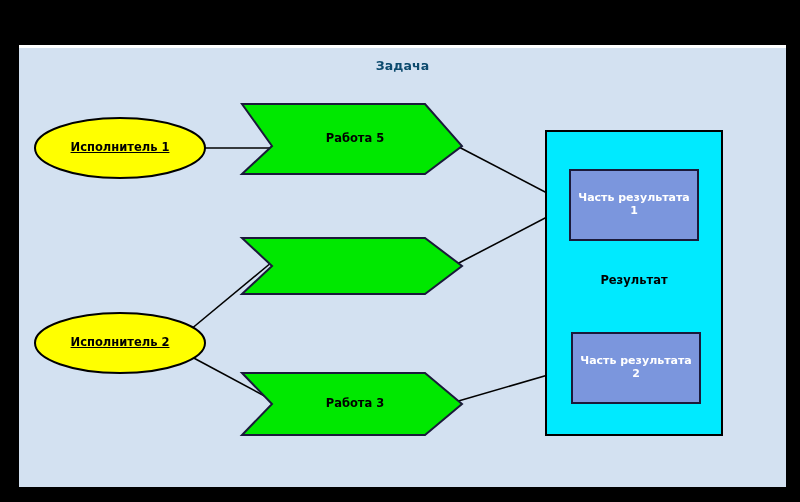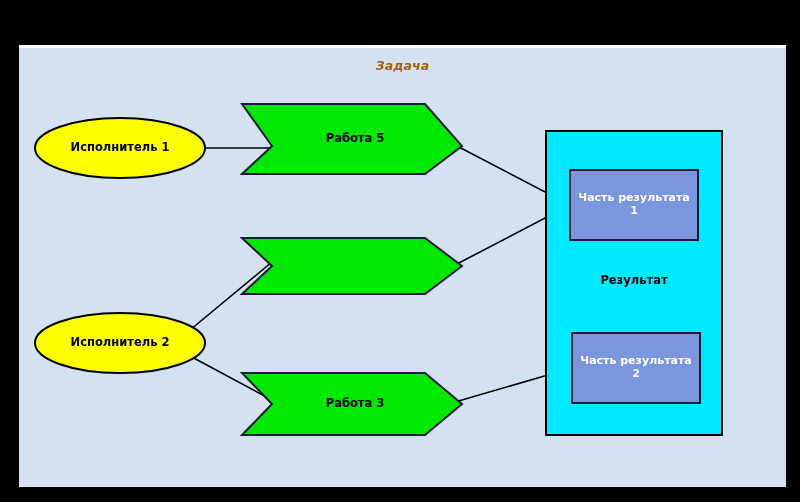--- a/index.html
+++ b/index.html
@@ -16,37 +16,36 @@
     position:absolute;left:19px;top:45px;width:767px;height:3px;background:#ffffff;
   }
   
   .panel{
     position:absolute;left:19px;top:48px;width:767px;height:439px;
     background:#d3e1f1;
     box-sizing:border-box;
   }
   .panel-title{
     position:absolute;left:0;top:10px;width:100%;
-    text-align:center;font-size:12.5px;font-weight:700;color:#a16207;
+    text-align:center;font-size:12.5px;font-weight:700;color:#0c4a6e;
     letter-spacing:.1px;
-    font-style:italic;
   }
 
   
   #vec{position:absolute;left:0;top:0;width:800px;height:502px;}
 
   
   .lbl{
     position:absolute;color:#000;font-size:11.5px;font-weight:700;
     text-align:center;line-height:1.18;white-space:nowrap;
     display:flex;align-items:center;justify-content:center;
   }
   .lbl.white{color:#ffffff;white-space:normal;}
 
-  .ellipse-label{width:170px;height:26px;}
+  .ellipse-label{width:170px;height:26px;text-decoration:underline;}
   .chev-label{width:200px;height:22px;}
   .res-label{width:160px;height:22px;text-align:center;}
   .part-label{width:128px;height:46px;font-size:11px;}
 </style>
 </head>
 <body>
 
 <div id="canvas">
 
   <div class="top-rule"></div>

